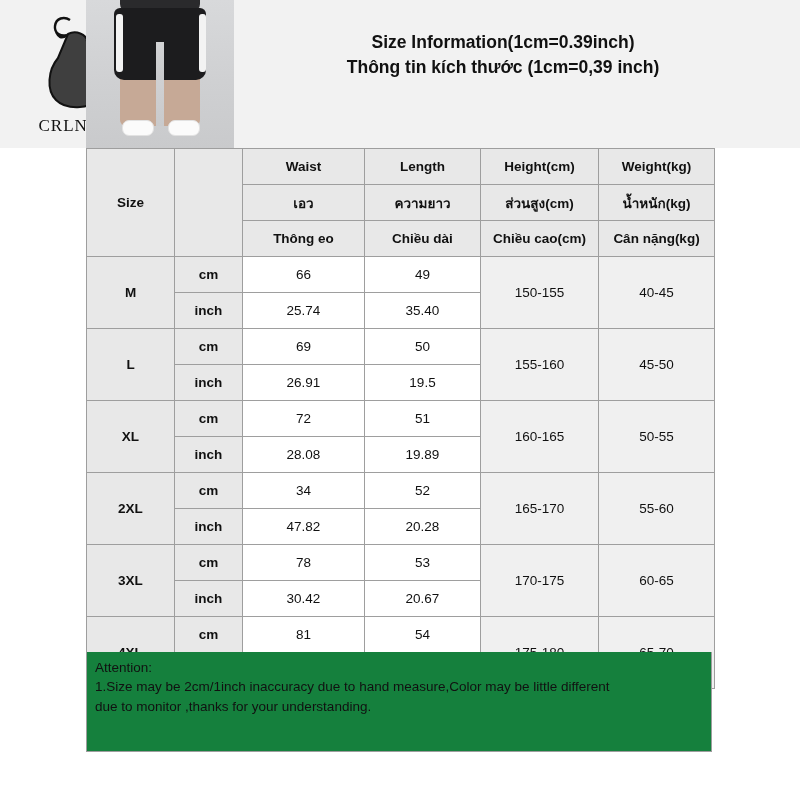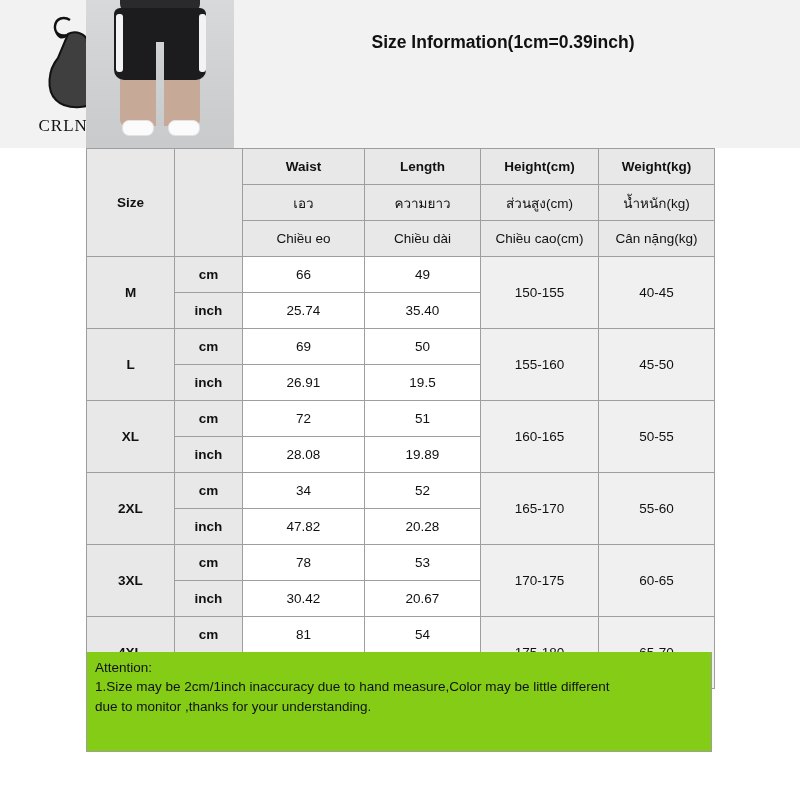--- a/index.html
+++ b/index.html
@@ -168,36 +168,36 @@
     height: 35px;
   }
   .c-size  { width: 88px;  background: #e8e8e8; font-weight: bold; font-size: 19px; }
   .c-unit  { width: 68px;  background: #e8e8e8; font-weight: bold; }
   .c-waist { width: 122px; background: #ffffff; }
   .c-len   { width: 116px; background: #ffffff; }
   .c-h     { width: 118px; background: #f0f0f0; }
   .c-w     { width: 116px; background: #f0f0f0; }
 
   .hdr td { background: #e8e8e8; font-weight: bold; font-size: 14px; }
-  .hdr-sub td { background: #e8e8e8; font-weight: normal; font-size: 14px; }
+  .hdr-sub td { background: #e8e8e8; font-weight: bold; font-size: 14px; }
   .hdr-size { font-size: 22px; font-weight: bold; background: #e8e8e8; margin-top: 48px; }
   .sizecell { background: #e8e8e8; font-weight: bold; font-size: 17px; }
   .unitcell { background: #e8e8e8; font-weight: bold; font-size: 13.5px; margin-left: 25px; }
   .hwcell { background: #f0f0f0; font-size: 13.5px; }
   .valcell { background: #ffffff; font-size: 14px; }
 
   
   .attention {
     position: absolute;
     left: 86px;
     top: 652px;
     width: 626px;
     border: 1px solid #9e9e9e;
     border-top: none;
-    background: #84cc16;
+    background: #15803d;
     padding: 6px 8px 4px 8px;
     box-sizing: border-box;
     height: 100px;
   }
   .attention .line {
     font-size: 13.5px;
     line-height: 1.44;
     color: #111;
   }
 </style>
@@ -224,20 +224,21 @@
       <div class="fig-gap"></div>
       <div class="fig-shorts"></div>
       <div class="fig-stripe l"></div>
       <div class="fig-stripe r"></div>
       <div class="fig-shoe l"></div>
       <div class="fig-shoe r"></div>
     </div>
 
     <div class="banner-titles">
       <div>Size Information(1cm=0.39inch)</div>
+      <div>Thông tin kích thước (1cm=0,39 inch)</div>
     </div>
   </div>
 
   <div class="table-wrap">
     <table class="size-table">
       <colgroup>
         <col class="c-size">
           <col class="c-unit">
           <col class="c-waist">
         <col class="c-len">
@@ -256,21 +257,21 @@
         </tr>
 
         <tr class="hdr-sub">
           <td>เอว</td>
           <td>ความยาว</td>
           <td>ส่วนสูง(cm)</td>
           <td>น้ำหนัก(kg)</td>
         </tr>
 
         <tr class="hdr-sub">
-          <td>Chiều eo</td>
+          <td>Thông eo</td>
           <td>Chiều dài</td>
           <td>Chiều cao(cm)</td>
           <td>Cân nặng(kg)</td>
         </tr>
 
         <tr>
           <td class="sizecell" rowspan="2">M</td>
           <td class="unitcell">cm</td>
           <td class="valcell">66</td>
           <td class="valcell">49</td>

